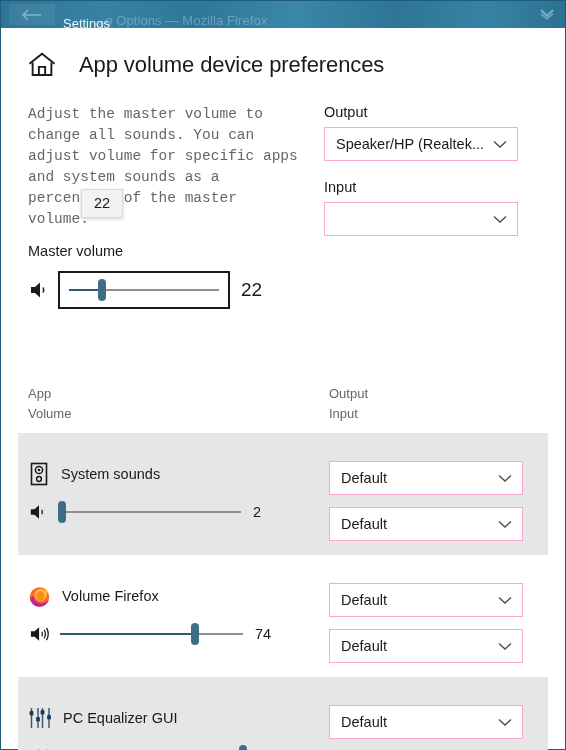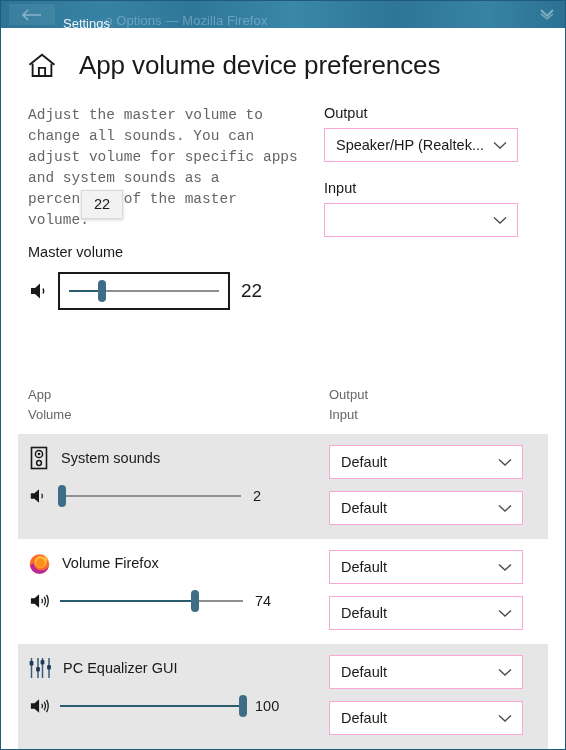--- a/index.html
+++ b/index.html
@@ -55,21 +55,21 @@
 
   
   .header {
     display: flex;
     align-items: center;
     padding: 22px 0 0 26px;
     gap: 22px;
   }
   .home-icon { width: 30px; height: 30px; flex: none; }
   .page-title {
-    font-size: 26px;
+    font-size: 22px;
     font-weight: 400;
     color: #1a1a1a;
     white-space: nowrap;
     letter-spacing: -.1px;
   }
 
   
   .top {
     position: relative;
     display: flex;
@@ -161,21 +161,21 @@
     display: block;
     font-size: 13px;
     color: #666666;
     line-height: 20px;
   }
 
   
   .rows { margin-top: 9px; padding: 0 17px; }
   .row {
     display: flex;
-    padding: 11px 10px 14px;
+    padding: 28px 10px 14px;
     background: #ffffff;
   }
   .row.alt { background: #e6e6e6; }
   .row-left { width: 290px; }
   .app-line { display: flex; align-items: center; gap: 11px; height: 26px; }
   .app-name { font-size: 14.5px; color: #1a1a1a; }
   .vol-line { display: flex; align-items: center; gap: 8px; margin-top: 15px; }
   .vol-line .slider { width: 183px; }
   .vol-val { font-size: 14.5px; color: #1a1a1a; margin-left: 4px; }
   .row-right { margin-left: 11px; display: flex; flex-direction: column; gap: 12px; }

